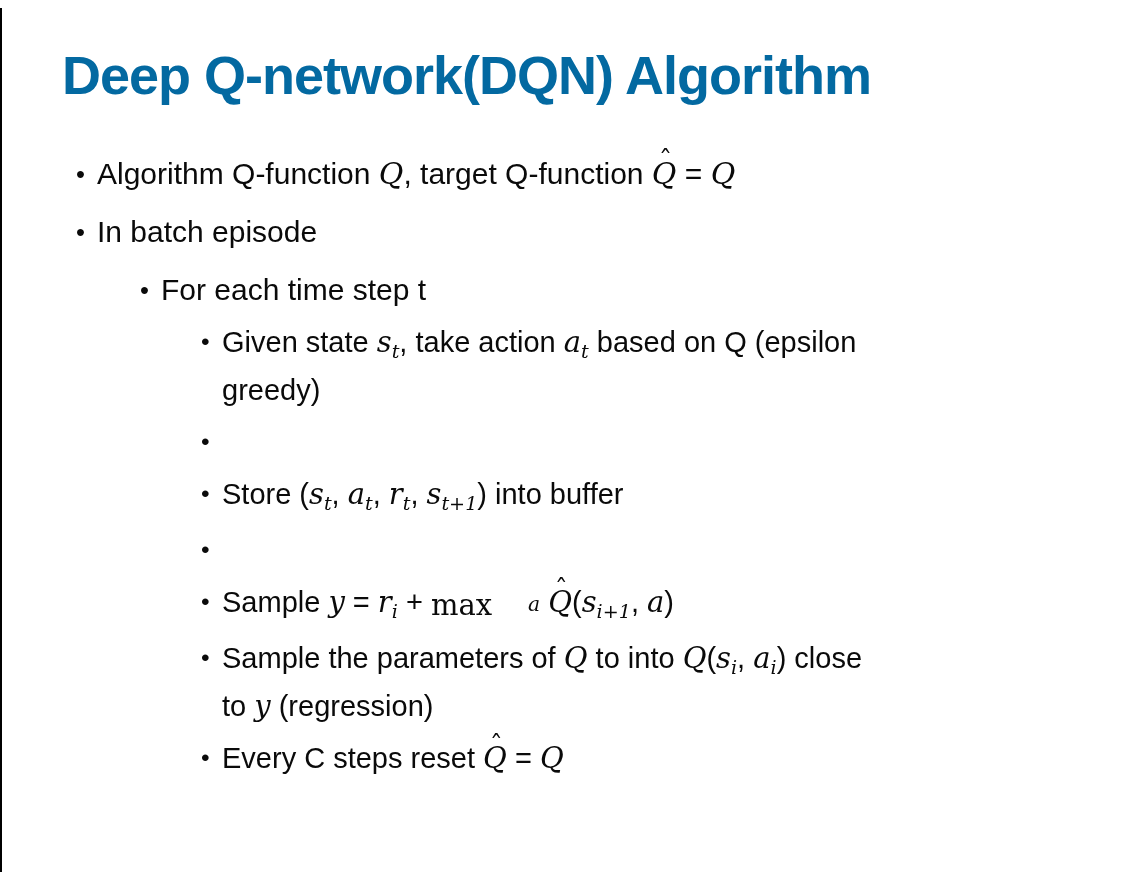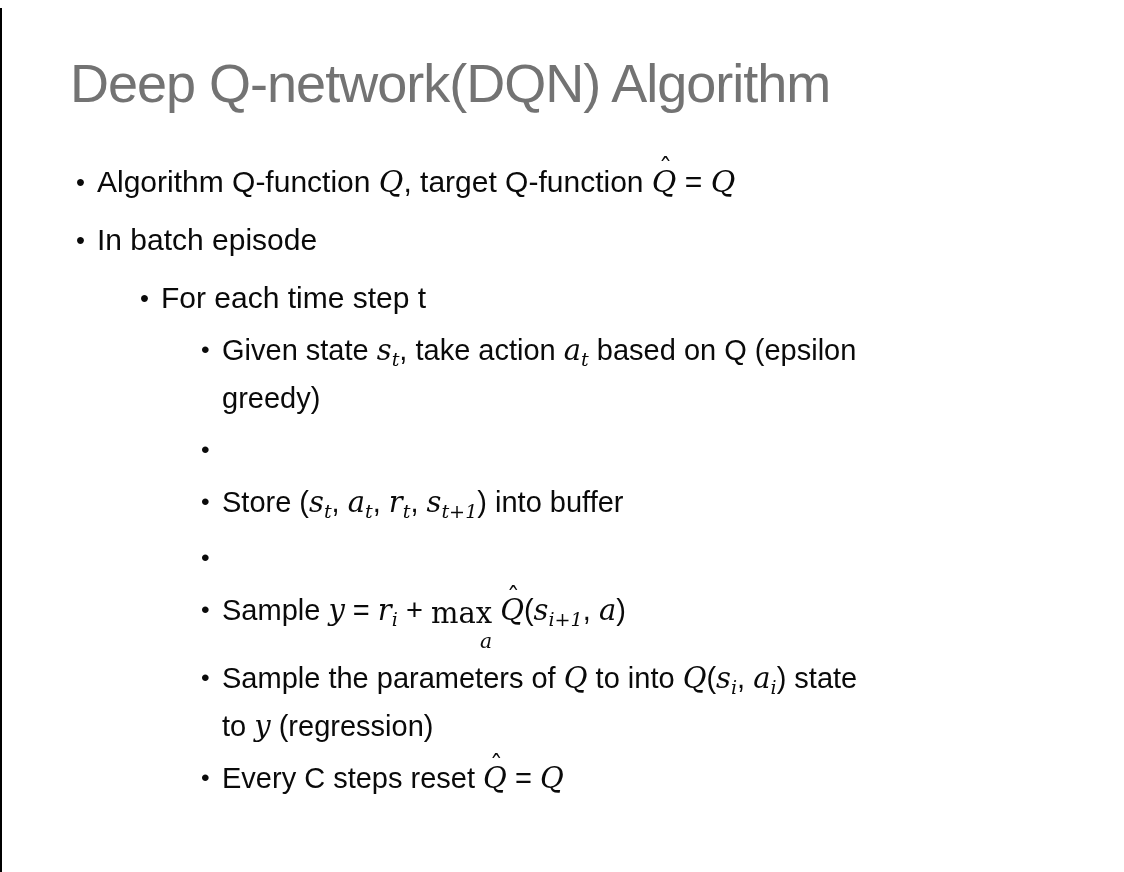--- a/index.html
+++ b/index.html
@@ -14,26 +14,26 @@
     box-sizing: border-box;
   }
   .left-border {
     position: absolute;
     left: 0; top: 8px; bottom: 0;
     width: 2px;
     background: #000000;
   }
   .content { padding: 44px 52px 0 62px; }
   .title {
-    margin: 8px;
+    margin: 0;
     font-size: 54px;
     line-height: 62px;
-    font-weight: 400;
+    font-weight: 700;
     letter-spacing: -1px;
-    color: #737373;
+    color: #0369a1;
     white-space: nowrap;
   }
   .bullets { margin-top: 46px; }
   .bullet {
     display: flex;
     align-items: flex-start;
     margin-bottom: 8px;
     font-size: 30px;
     line-height: 44px;
   }
@@ -65,26 +65,27 @@
     position: absolute;
     left: 55%;
     top: -0.50em;
     transform: translateX(-50%);
     font-size: 0.9em;
     font-family: "DejaVu Serif", serif;
     font-style: normal;
   }
   .maxunder {
     display: inline-flex;
-    flex-direction: column;
-    align-items: flex-end;
+    flex-direction: row;
+    align-items: flex-start;
     line-height: 1;
     vertical-align: baseline;
     position: relative;
     top: 0.12em;
+    gap: 36px;
   }
   .maxword { font-family: "DejaVu Serif", serif; font-style: normal; }
   .maxsub {
     font-family: "DejaVu Serif", serif;
     font-style: italic;
     font-size: 0.7em;
     margin-top: 3px;
   }
 </style>
 </head>
@@ -123,21 +124,21 @@
         </div>
         <div class="bullet level3">
           <span class="dot">•</span>
           <span class="txt"><span>Sample </span><span class="mvar">y</span><span> = </span><span class="mvar">r</span><span class="msub">i</span><span> + </span><span class="maxunder">
               <span class="maxword">max</span>
               <span class="maxsub">a</span>
             </span><span> </span><span class="mhat"><span class="hatmark">ˆ</span><span class="mvar">Q</span></span><span>(</span><span class="mvar">s</span><span class="msub">i+1</span><span>, </span><span class="mvar">a</span><span>)</span></span>
         </div>
         <div class="bullet level3">
           <span class="dot">•</span>
-          <span class="txt"><span>Sample the parameters of </span><span class="mvar">Q</span><span> to into </span><span class="mvar">Q</span><span>(</span><span class="mvar">s</span><span class="msub">i</span><span>, </span><span class="mvar">a</span><span class="msub">i</span><span>) state</span><br><span>to </span><span class="mvar">y</span><span> (regression)</span></span>
+          <span class="txt"><span>Sample the parameters of </span><span class="mvar">Q</span><span> to into </span><span class="mvar">Q</span><span>(</span><span class="mvar">s</span><span class="msub">i</span><span>, </span><span class="mvar">a</span><span class="msub">i</span><span>) close</span><br><span>to </span><span class="mvar">y</span><span> (regression)</span></span>
         </div>
         <div class="bullet level3">
           <span class="dot">•</span>
           <span class="txt"><span>Every C steps reset </span><span class="mhat"><span class="hatmark">ˆ</span><span class="mvar">Q</span></span><span> = </span><span class="mvar">Q</span></span>
         </div>
       </div>
   </div>
 </div>
 
 </body></html>

